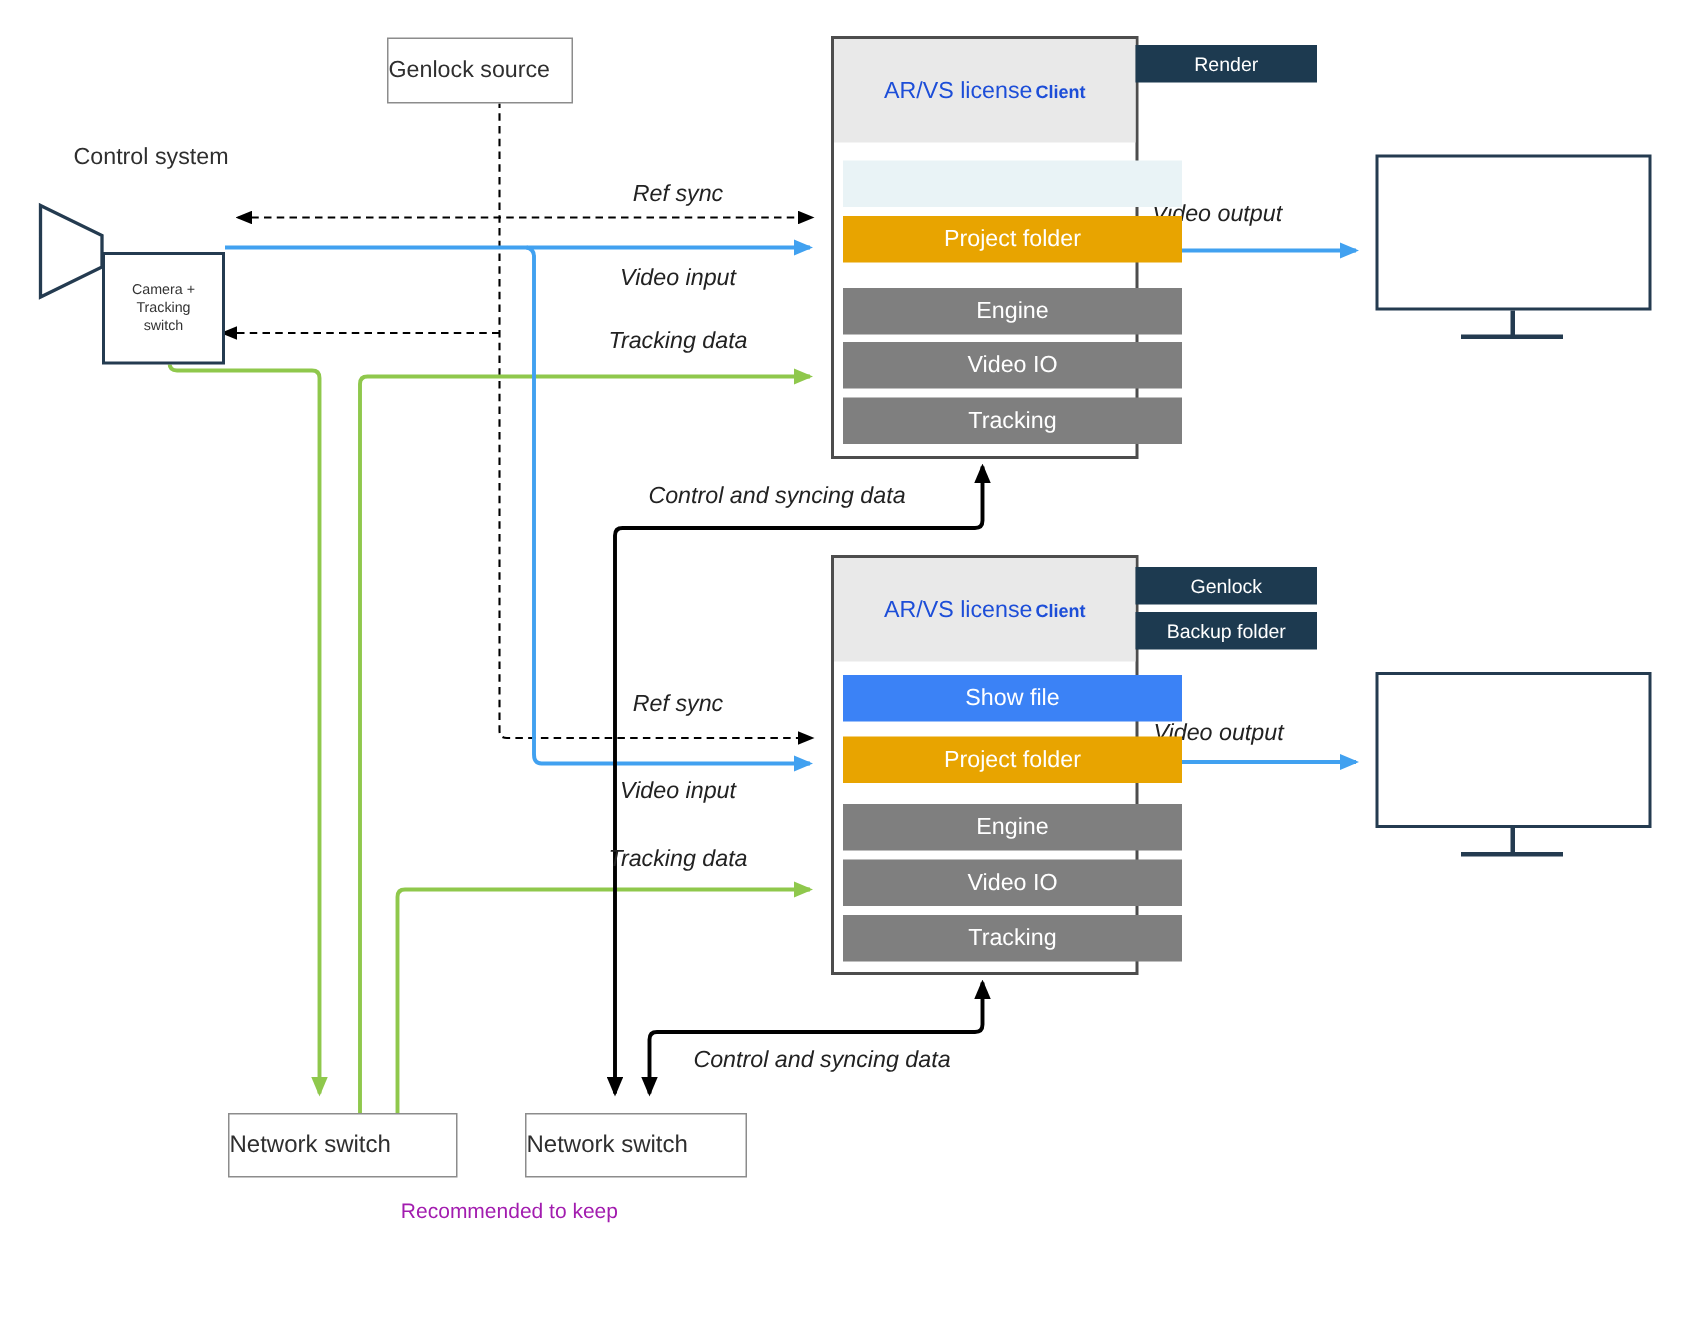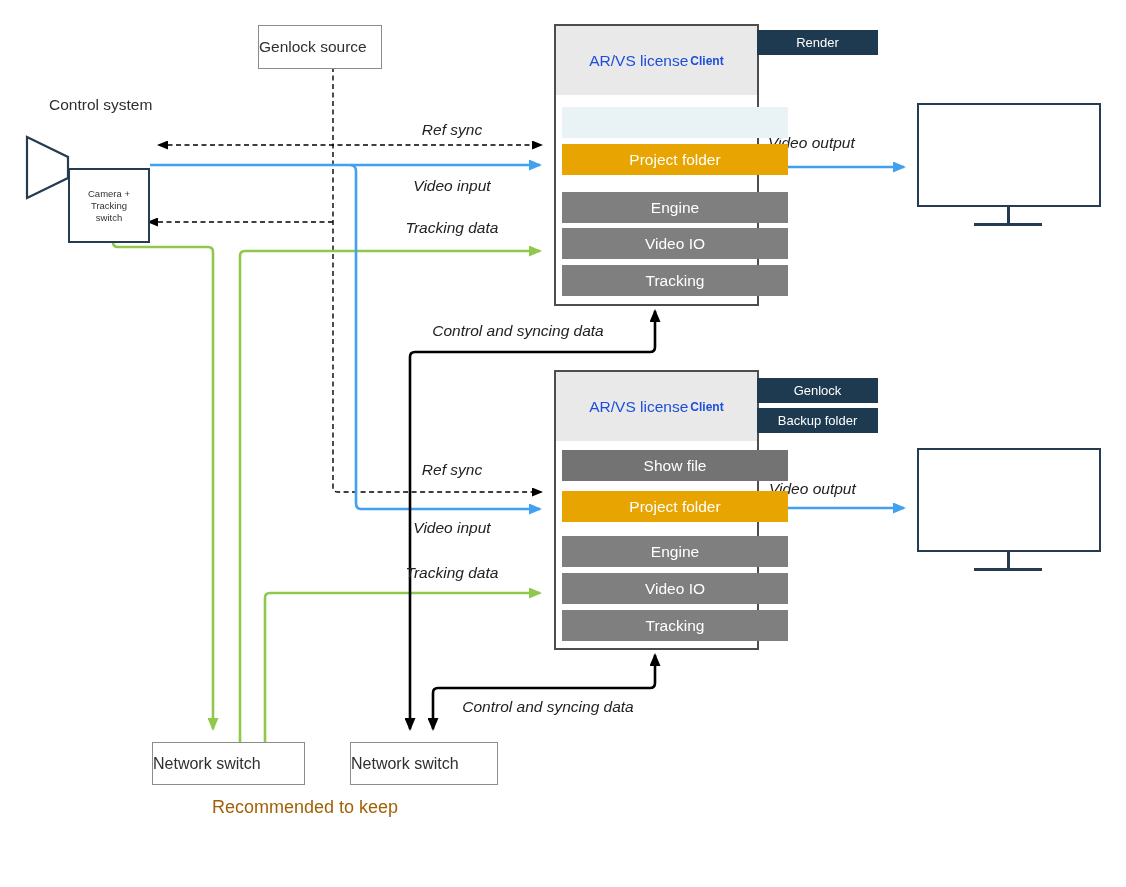--- a/index.html
+++ b/index.html
@@ -25,21 +25,21 @@
     display:flex;align-items:center;justify-content:center;
     font-size:15.5px;color:#ffffff;
   }
   .tag{
     position:absolute;display:flex;align-items:center;justify-content:center;
     color:#fff;font-size:13px;width:121px;height:25px;
   }
   .edge-label{position:absolute;font-style:italic;font-size:15.5px;color:#222;}
   .edge-label.ralign{width:160px;text-align:center;}
   .edge-label.calign{width:220px;text-align:center;}
-  .note{position:absolute;font-size:18px;color:#a16207;text-align:left;line-height:20px;}
+  .note{position:absolute;font-size:14px;color:#a21caf;text-align:right;line-height:20px;}
   .cam-body{
     position:absolute;left:68px;top:127px;width:82px;height:75px;background:#fff;
     border:2px solid #243B50;box-sizing:border-box;
     display:flex;flex-direction:column;align-items:center;justify-content:center;
     font-size:9.5px;line-height:12px;color:#333;z-index:3;margin-top:41px;
   }
   .monitor-screen{position:absolute;width:184px;height:104px;background:#fff;border:2.5px solid #243B50;box-sizing:border-box;}
   .monitor-stem{position:absolute;width:3px;height:17px;}
   .monitor-base{position:absolute;width:68px;height:3px;}
   .title-label{position:absolute;font-size:15.5px;color:#2f2f2f;}
@@ -108,21 +108,21 @@
     <div class="module" style="top: 202px; background: rgb(127, 127, 127);">Video IO</div>
     <div class="module" style="top: 239px; background: rgb(127, 127, 127);">Tracking</div>
   </div>
   <div class="tag layer2" style="left: 757px; top: 30px; background: rgb(29, 58, 80);">Render</div>
 
   <div class="unit layer2" style="left:554px;top:370px;width:205px;height:280px;">
     <div class="unit-header" style="background: rgb(233, 233, 233);">
       <div>AR/VS license</div>
       <div class="role">Client</div>
     </div>
-    <div class="module" style="top: 78px; background: #737373;">Show file</div>
+    <div class="module" style="top: 78px; background: #3b82f6;">Show file</div>
     <div class="module" style="top: 119px; background: rgb(232, 164, 0);">Project folder</div>
     <div class="module" style="top: 164px; background: rgb(127, 127, 127);">Engine</div>
     <div class="module" style="top: 201px; background: rgb(127, 127, 127);">Video IO</div>
     <div class="module" style="top: 238px; background: rgb(127, 127, 127);">Tracking</div>
   </div>
   <div class="tag layer2" style="left: 757px; top: 378px; background: rgb(29, 58, 80);">Genlock</div>
   <div class="tag layer2" style="left: 757px; top: 408px; background: rgb(29, 58, 80);">Backup folder</div>
 
   <div class="monitor-screen" style="left:917px;top:103px;"></div>
   <div class="monitor-stem" style="left: 1007px; top: 207px; background: rgb(36, 59, 80);"></div>

